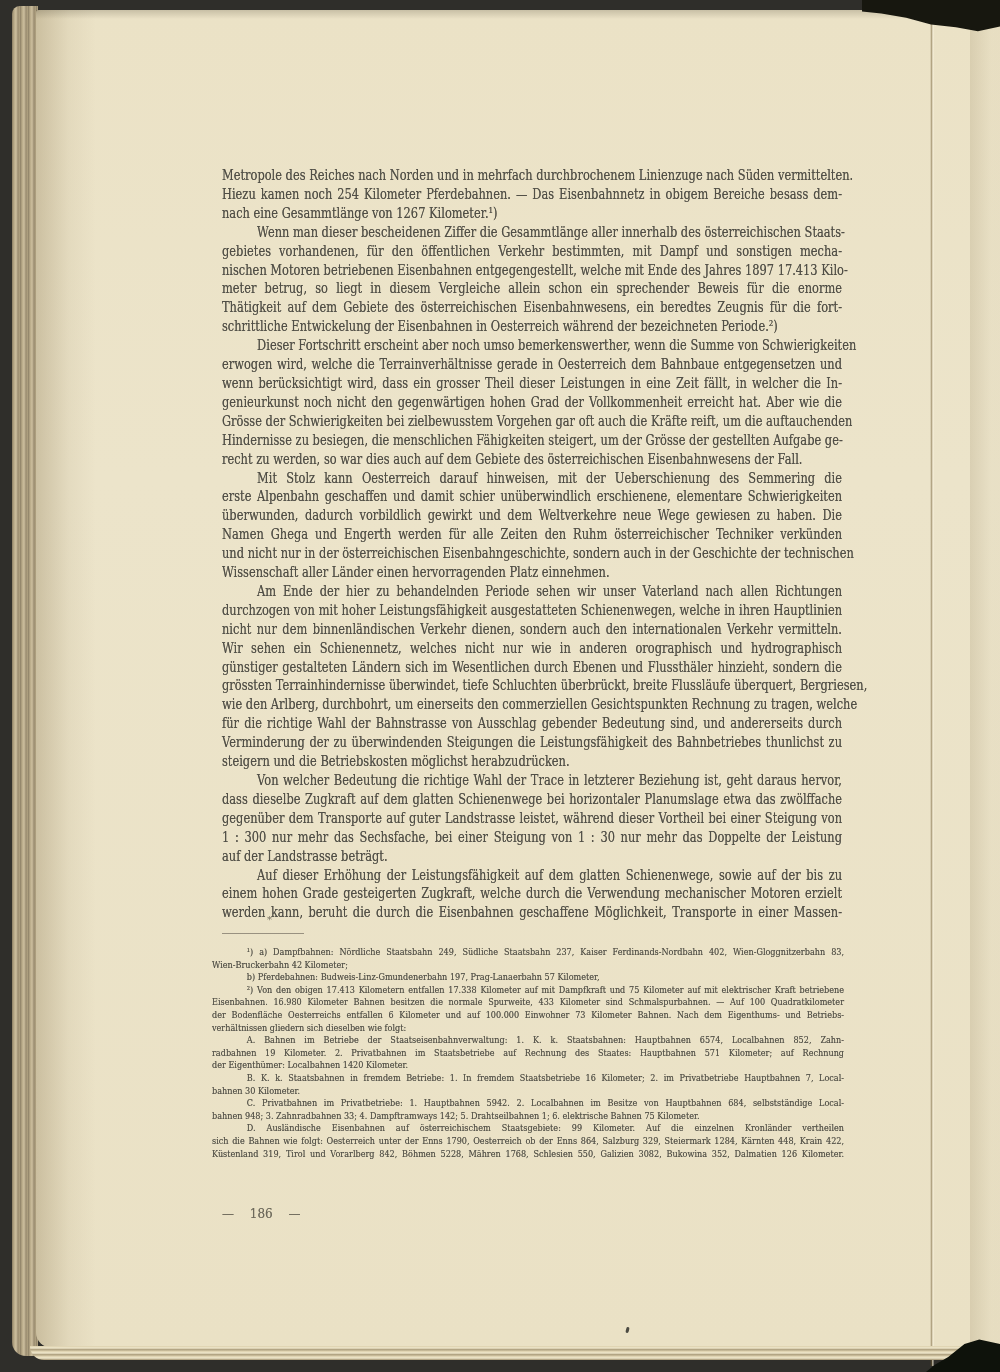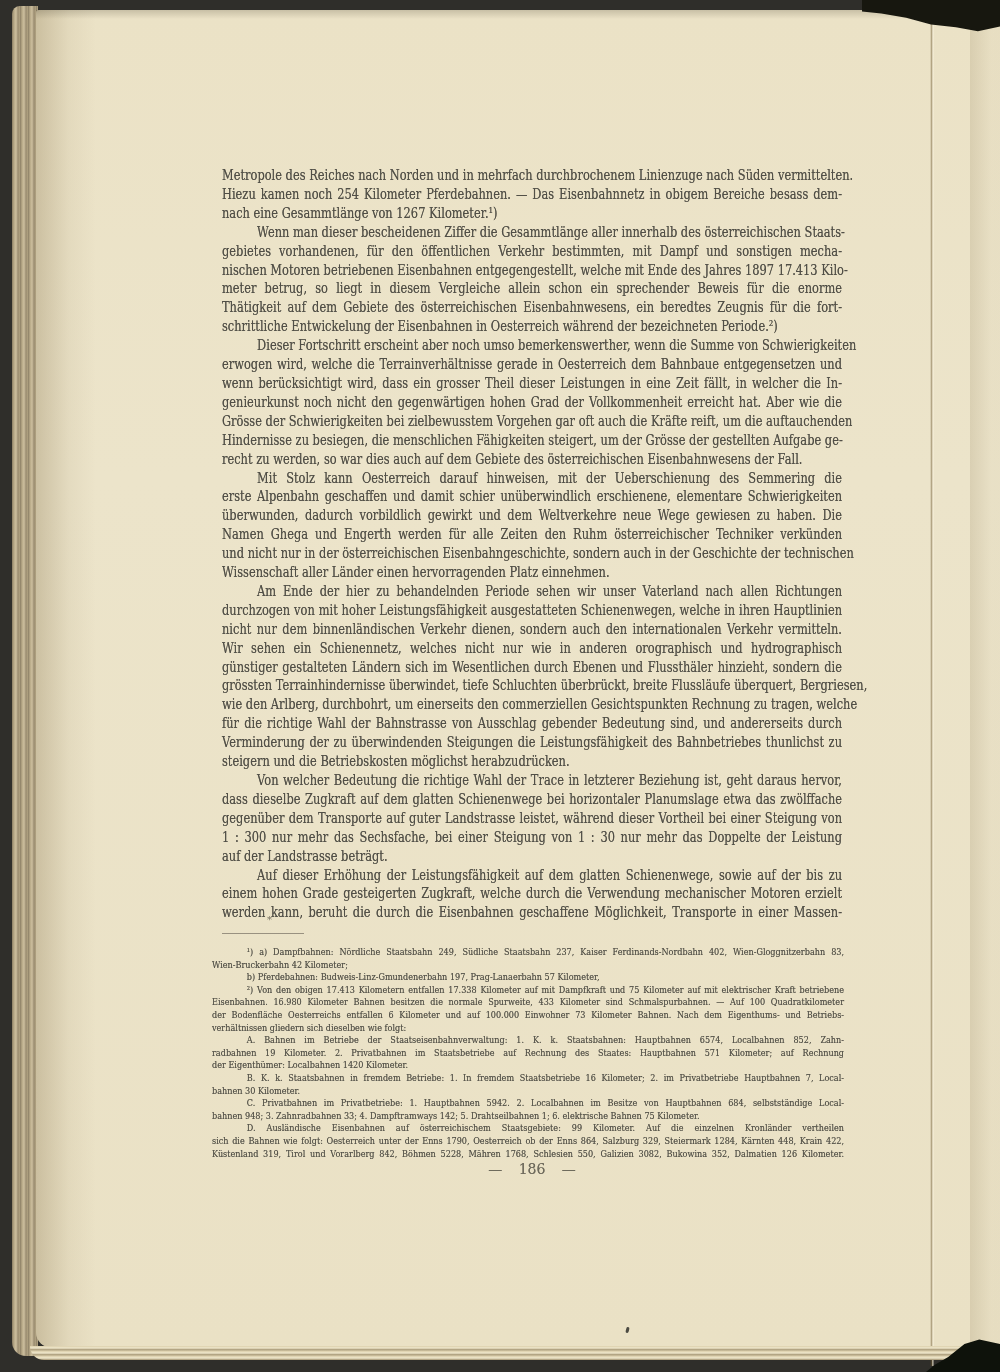--- a/index.html
+++ b/index.html
@@ -71,22 +71,22 @@
     text-shadow:0 0 0.4px rgba(86,84,74,0.7);
   }
   .line{white-space:nowrap;text-align:justify;text-align-last:left;}
   .line.just{text-align-last:justify;}
   .line.indent{text-indent:43px;}
   .footnote-rule{
     position:absolute;left:222px;top:933px;width:82px;height:1px;
     background:#7d7668;opacity:0.75;
   }
   .page-number{
-    position:absolute;left:222px;top:1161px;width:620px;
-    text-align:center;font-size:14px;color:#6e6a5c;word-spacing:12px;
+    position:absolute;left:222px;top:1207px;width:620px;
+    font-size:12px;color:#6e6a5c;word-spacing:12px;
     text-shadow:0 0 0.4px rgba(100,96,84,0.7);
   }
   .stray-asterisk{
     position:absolute;left:267px;top:914px;font-size:10px;color:#75705f;
   }
   .ink-speck{
     position:absolute;left:626px;top:1327px;width:3px;height:6px;
     background:#4b4a42;border-radius:2px;transform:rotate(14deg);
   }
 </style>

